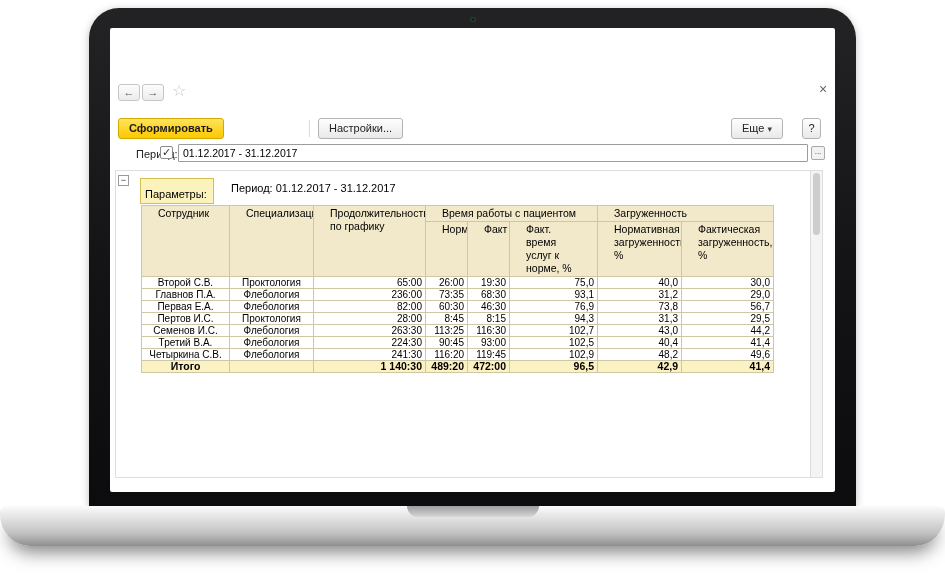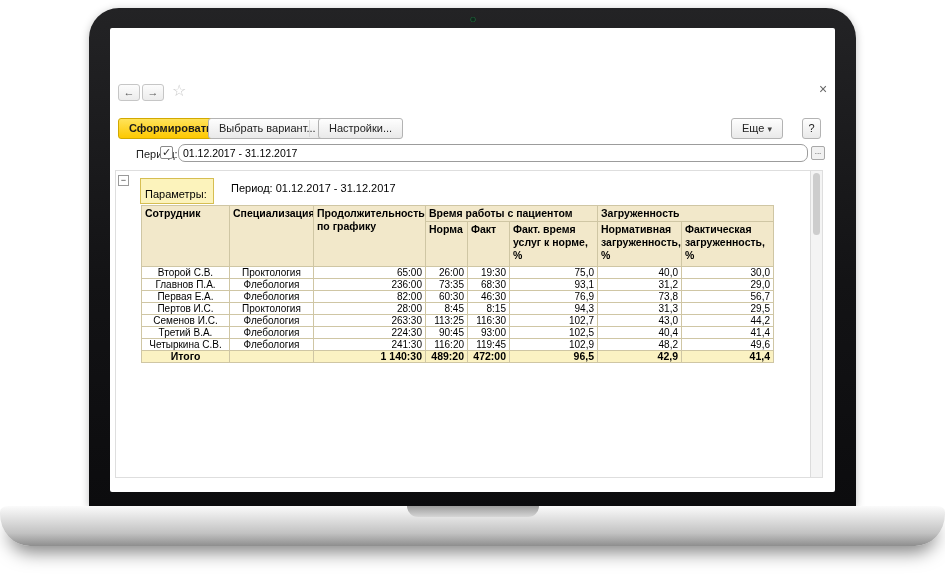--- a/index.html
+++ b/index.html
@@ -72,21 +72,21 @@
 
   
   .period-label{ position:absolute; left:8px; top:120px; font-size:11px; color:#222;padding-left:18px; }
   .checkbox{
     position:absolute; left:50px; top:118px; width:13px; height:13px;
     background:#fff; border:1px solid #8a8a8a; border-radius:2px;
     font-size:11px; line-height:11px; text-align:center; color:#2c2c2c; cursor:default;
   }
   .period-input{
     position:absolute; left:68px; top:116px; width:630px; height:18px;
-    border:1px solid #9c9c9c; border-radius:7px; font-size:10.5px; padding:0 4px;
+    border:1px solid #9c9c9c; border-radius:1px; font-size:10.5px; padding:0 4px;
     color:#000; font-family:"Liberation Sans", sans-serif; background:#fff;
   }
   .ellipsis-btn{
     position:absolute; left:701px; top:118px; width:14px; height:14px;
     background:#f1f1f1; border:1px solid #a8a8a8; border-radius:2px;
     font-size:8px; line-height:9px; text-align:center; color:#333; cursor:default;
   }
 
   
   .report-area{
@@ -114,22 +114,22 @@
 
   
   .rpt-table{
     position:absolute; left:25px; top:34px; width:632px;
     border-collapse:collapse; table-layout:fixed; font-size:10px; color:#000;
   }
   .rpt-table th, .rpt-table td{
     border:1px solid #cfc6a4; padding:0 3px; overflow:hidden; white-space:nowrap;
   }
   .rpt-table thead th{
-    background:#f2e8ca; font-weight:bold; font-size:10.5px; line-height:13px;
-    text-align:left; vertical-align:top; padding:1px 3px; white-space:normal;
+    background:#f2e8ca; font-weight:normal; font-size:10.5px; line-height:13px;
+    text-align:left; vertical-align:top; padding:1px 16px; white-space:normal;
   }
   .hrow1 th{ height:15px; }
   .hrow2 th{ height:45px; }
   .rpt-table tbody td{ height:12px; line-height:11px; }
   .tl{ text-align:center; }
   .num{ text-align:right; }
   .total-row td{
     background:#fbf2c3; font-weight:bold; font-size:10.5px; height:15px; line-height:13px;
   }
 </style>
@@ -140,21 +140,20 @@
   <div class="camera"></div>
 
   <div class="screen">
 
     <div class="nav-btn nav-back">←</div>
     <div class="nav-btn nav-fwd">→</div>
     <div class="star-icon">☆</div>
     <div class="close-x">×</div>
 
     <div class="tb-btn btn-generate">Сформировать</div>
-    <div class="tb-btn btn-variant">Выбрать вариант...</div>
     <div class="toolbar-sep"></div>
     <div class="tb-btn btn-settings">Настройки...</div>
     <div class="tb-btn btn-more">
       <span>Еще</span>
       <span class="chevron">▾</span>
     </div>
     <div class="tb-btn btn-help">?</div>
 
     <div class="period-label">Период:</div>
     <div class="checkbox">✓</div>

